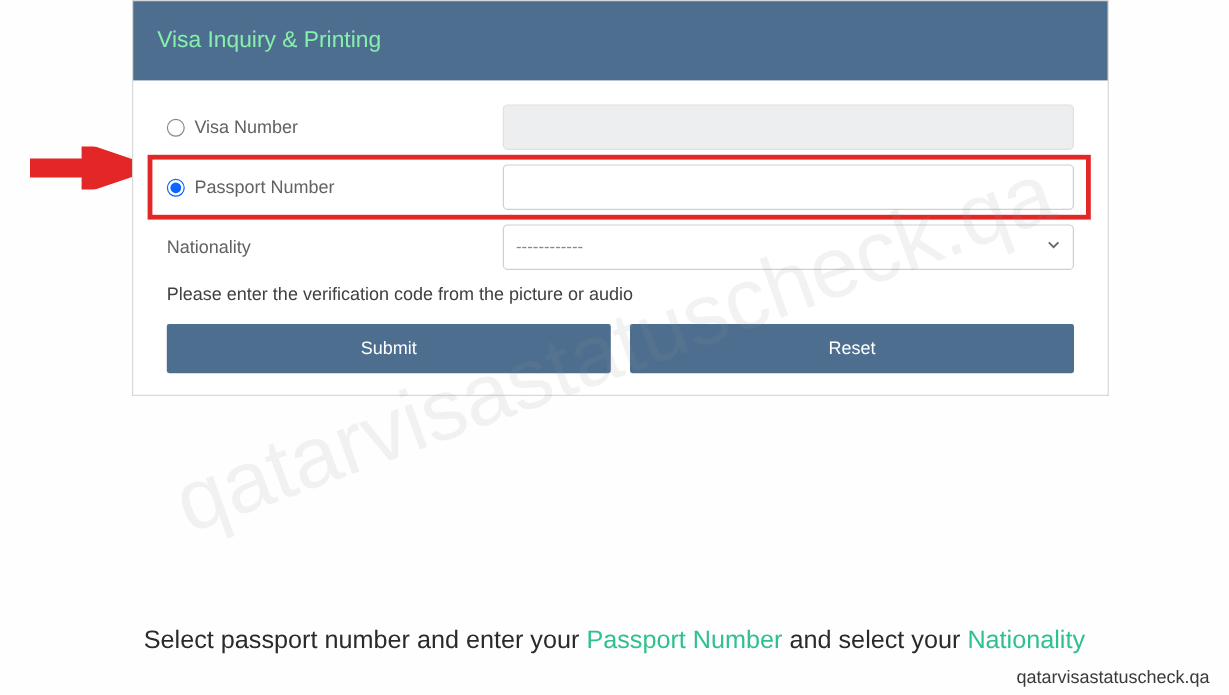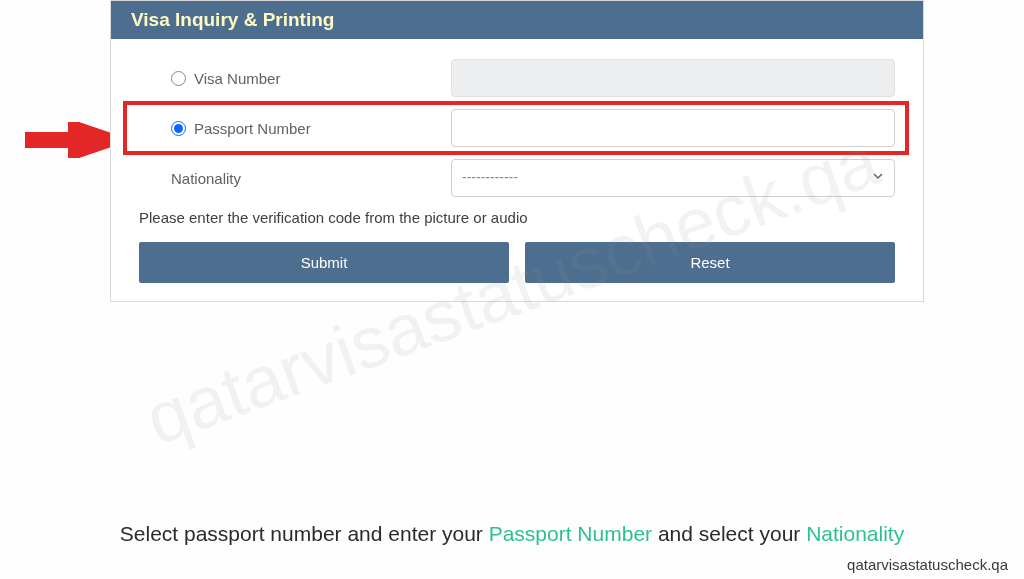--- a/index.html
+++ b/index.html
@@ -26,38 +26,37 @@
     .panel {
       position: absolute;
       left: 110px;
       top: 0;
       width: 814px;
       border: 1px solid #d8d8d8;
       background: #fff;
     }
     .panel-header {
       background: #4d6e8f;
-      color: #fef9c3;
-      padding: 8px 20px;
+      color: #86efac;
+      padding: 22px 20px;
       font-size: 19px;
-      font-weight: 700;
+      font-weight: 400;
     }
     .panel-body {
       padding: 18px 28px 18px 28px;
       font-size: 15px;
       color: #626262;
       line-height: 1.4;
       position: relative;
     }
     .form-row {
       display: flex;
       align-items: center;
       margin-bottom: 8px;
       height: 42px;
-      margin-left: 32px;
     }
     .form-label {
       flex: 0 0 280px;
       display: flex;
       align-items: center;
       gap: 8px;
     }
     .form-input-col {
       flex: 1;
     }

